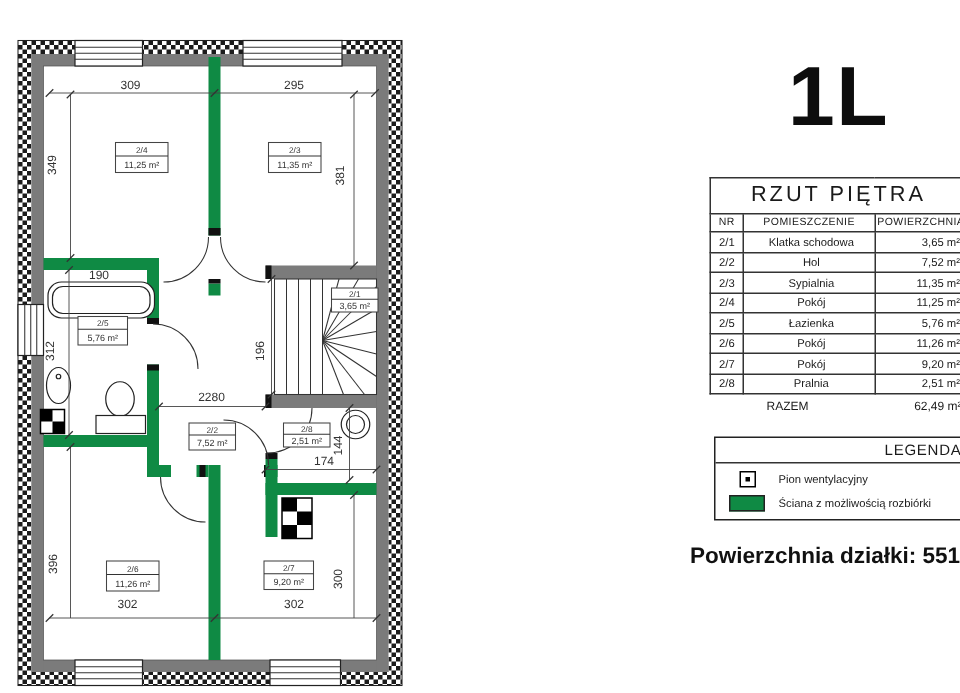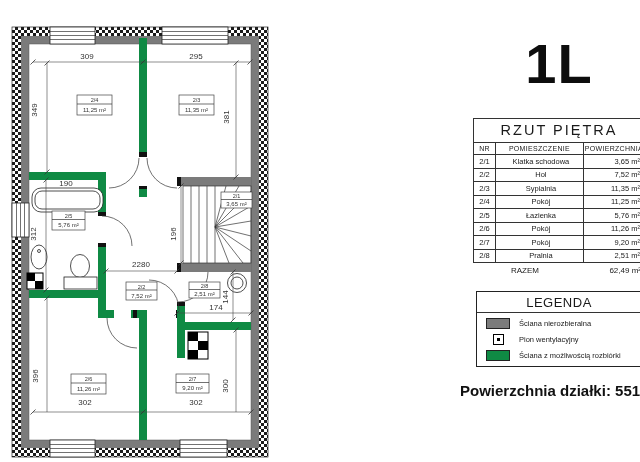--- a/index.html
+++ b/index.html
@@ -34,21 +34,21 @@
   .tbl-head td{font-size:7px;text-align:center;padding:2px 0;letter-spacing:0.3px;}
   .tbl-row td{font-size:7.5px;height:10.5px;}
   .c-nr{width:22px;text-align:center;}
   .c-name{width:90px;text-align:center;padding-left:4px;}
   .c-area{width:56px;text-align:right;padding-right:4px;}
   .razem{width:172px;margin:3px auto 0 auto;display:flex;justify-content:space-between;font-size:8px;}
   .razem .rl{padding-left:38px;}
   .razem .rv{padding-right:4px;}
 
   .legendbox{width:164px;margin:16px auto 0 auto;border:1.2px solid #222;background:#fff;padding-bottom:5px;}
-  .legend-title{font-size:13px;letter-spacing:0.5px;text-align:center;padding:2.5px 0;border-bottom:0.9px solid #333;}
+  .legend-title{font-size:10px;letter-spacing:0.5px;text-align:right;padding:2.5px 0;border-bottom:0.9px solid #333;}
   .legend-item{display:flex;align-items:center;gap:9px;margin:5px 0 0 0;padding-left:9px;font-size:7.5px;text-align:left;}
   .swwrap{width:24px;display:flex;justify-content:center;}
   .sw{width:24px;height:11px;border:0.8px solid #222;box-sizing:border-box;}
   .sw-gray{background:#7b7b7b;}
   .sw-green{background:#0f8a44;}
   .vent-outer{width:9px;height:9px;border:1.6px solid #000;display:flex;align-items:center;justify-content:center;box-sizing:content-box;background:#fff;}
   .vent-inner{width:3px;height:3px;background:#000;}
 
   .plot-line{font-size:15px;font-weight:700;margin-top:15px;color:#111;white-space:nowrap;}
 </style>
@@ -363,26 +363,20 @@
 
   <div class="razem">
     <span class="rl">RAZEM</span>
     <span class="rv">62,49 m²</span>
   </div>
 
   <div class="legendbox">
     <div class="legend-title">LEGENDA</div>
     <div class="legend-item">
       <span class="swwrap">
-          <span class="sw sw-gray"></span>
-        </span>
-      <span>Ściana nierozbieralna</span>
-    </div>
-    <div class="legend-item">
-      <span class="swwrap">
           <span class="vent-outer">
             <span class="vent-inner"></span>
           </span>
         </span>
       <span>Pion wentylacyjny</span>
     </div>
     <div class="legend-item">
       <span class="swwrap">
           <span class="sw sw-green"></span>
         </span>

